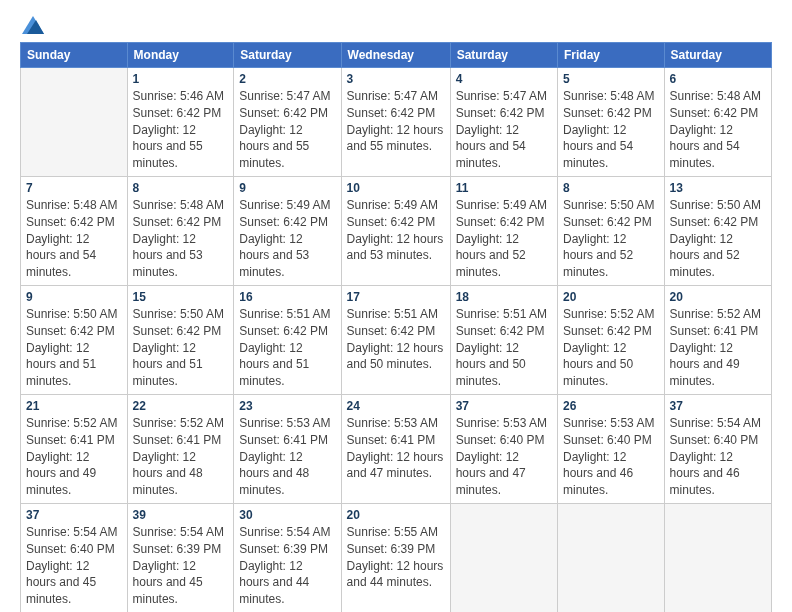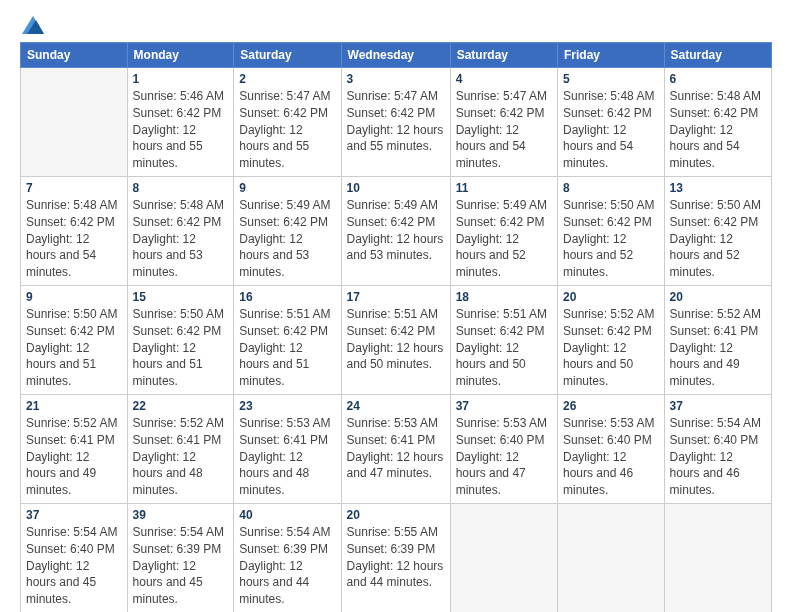--- a/index.html
+++ b/index.html
@@ -345,21 +345,21 @@
 and 45 minutes.</div>
           </td>
           <td>
             <span class="day-number">39</span>
             <div class="day-info">Sunrise: 5:54 AM
 Sunset: 6:39 PM
 Daylight: 12 hours
 and 45 minutes.</div>
           </td>
           <td>
-            <span class="day-number">40</span>
+            <span class="day-number">30</span>
             <div class="day-info">Sunrise: 5:54 AM
 Sunset: 6:39 PM
 Daylight: 12 hours
 and 44 minutes.</div>
           </td>
           <td>
             <span class="day-number">20</span>
             <div class="day-info">Sunrise: 5:55 AM
 Sunset: 6:39 PM
 Daylight: 12 hours

